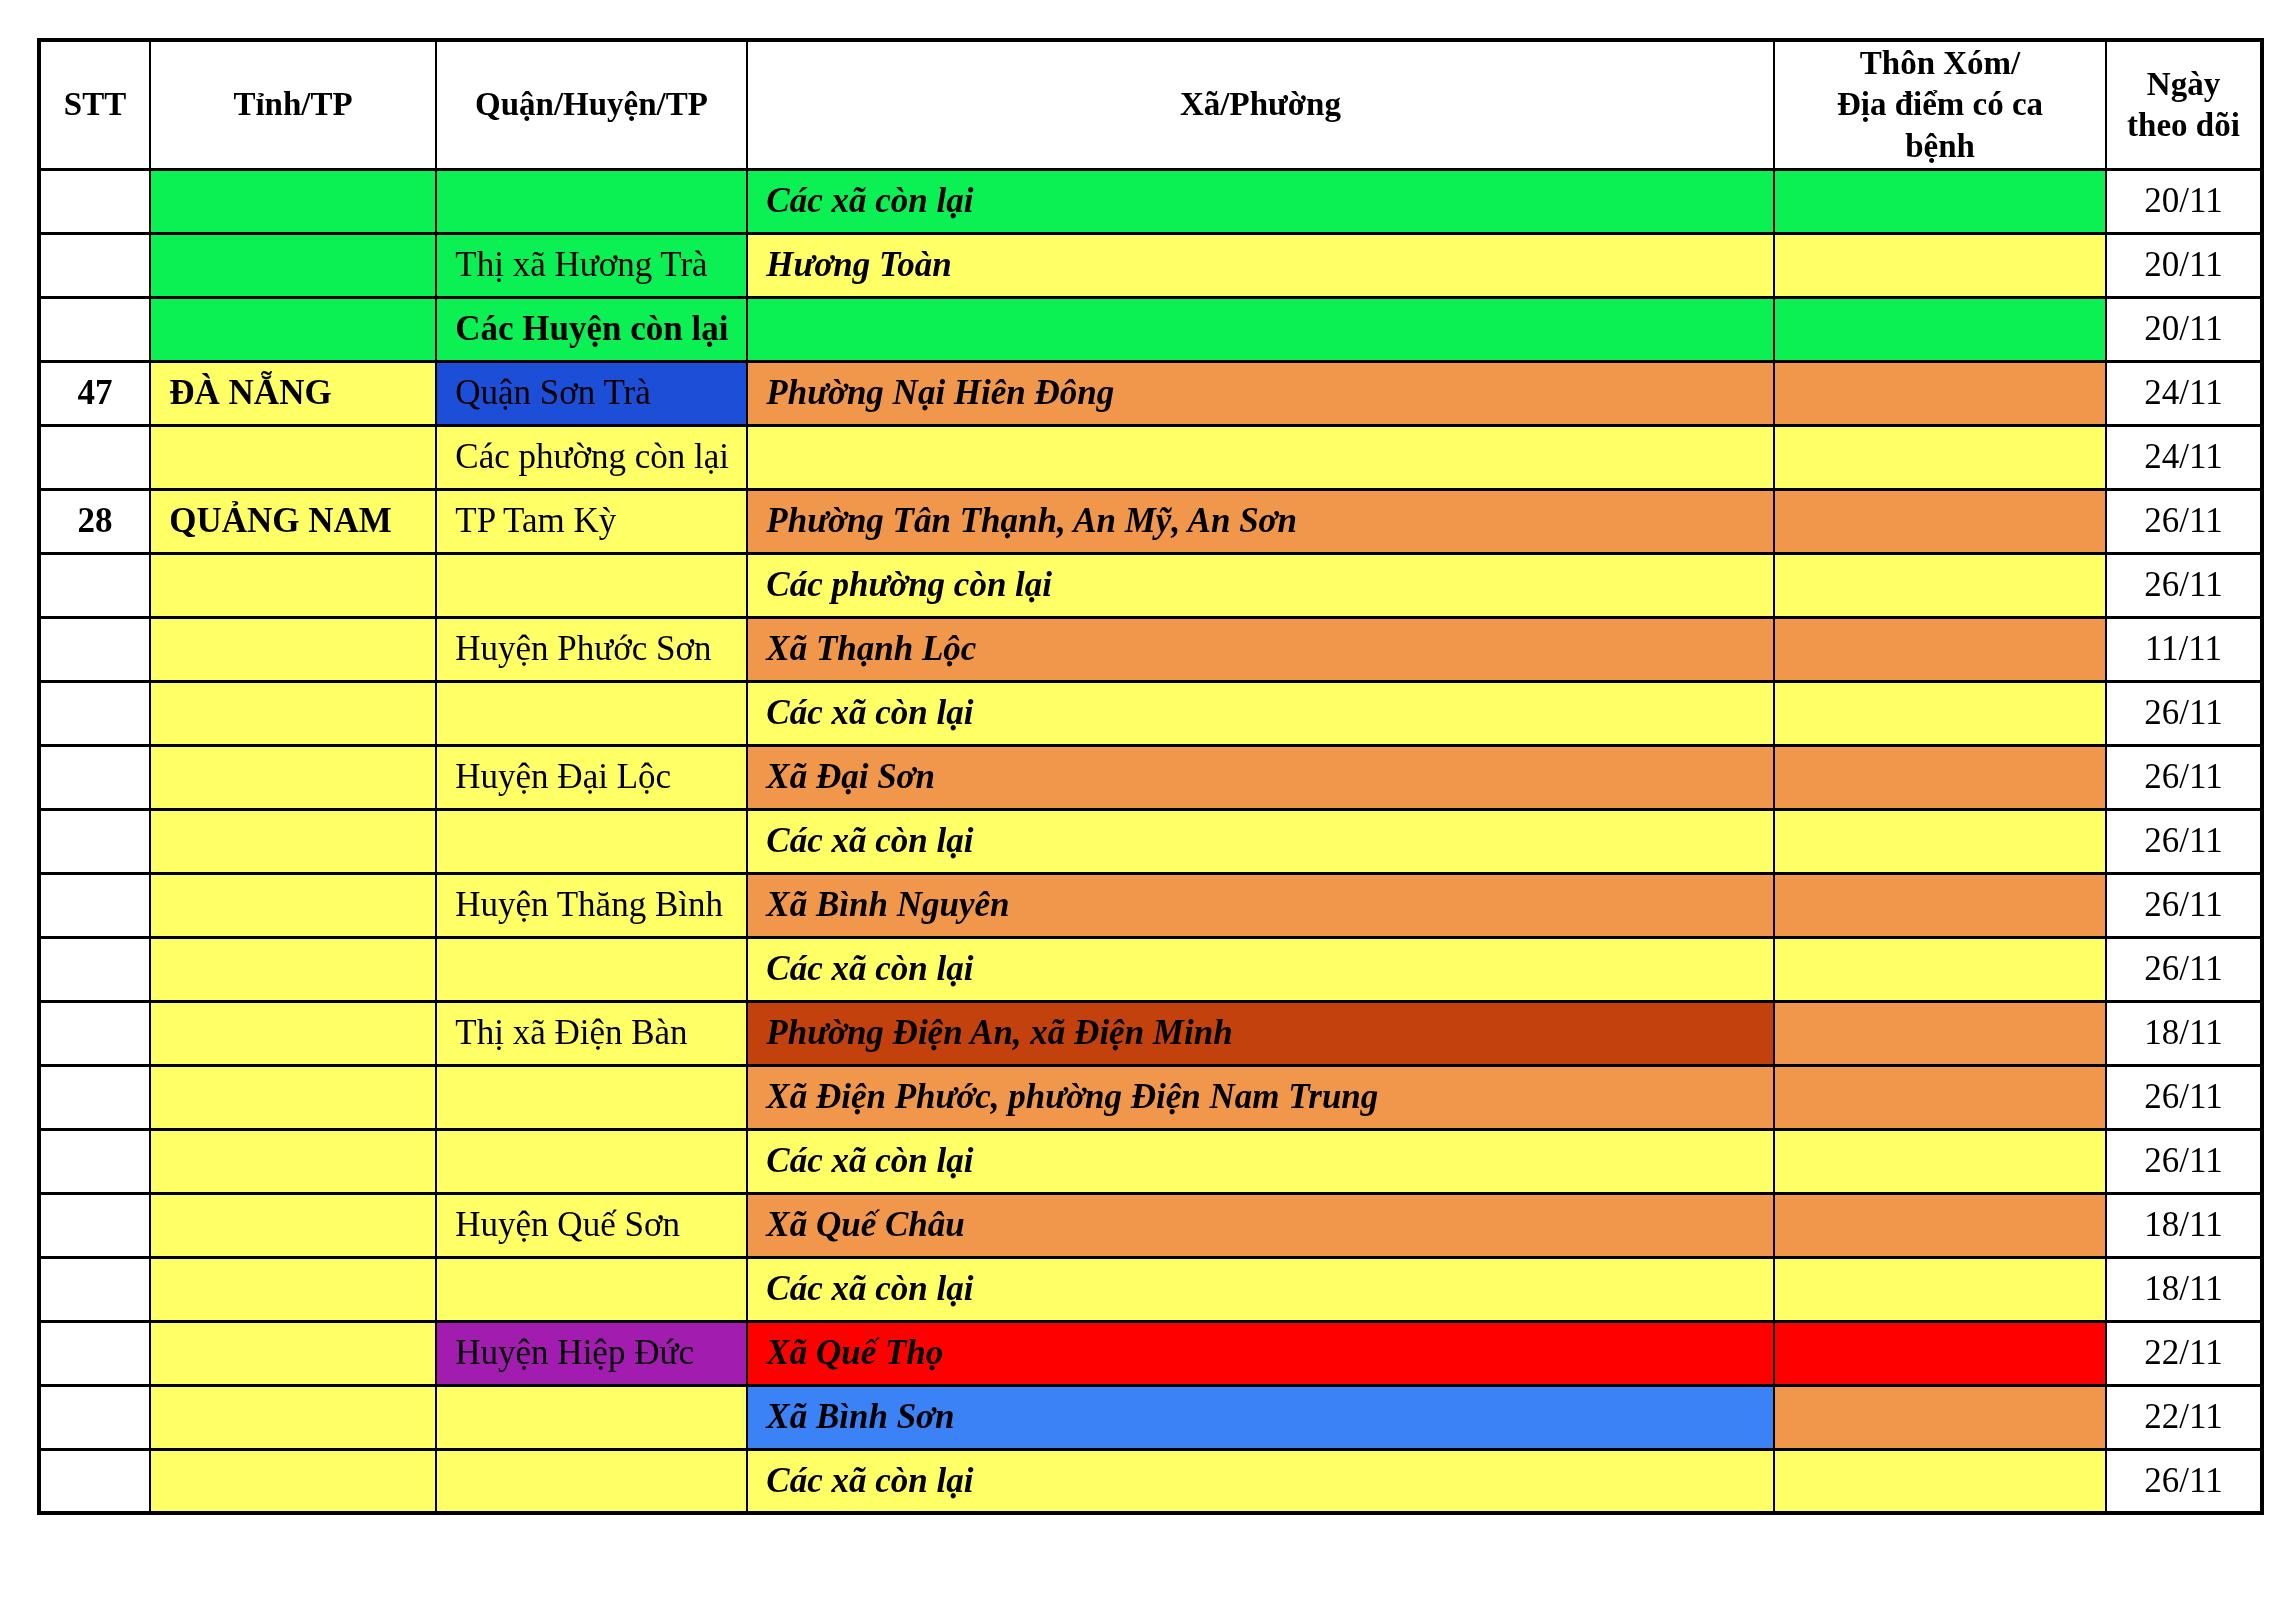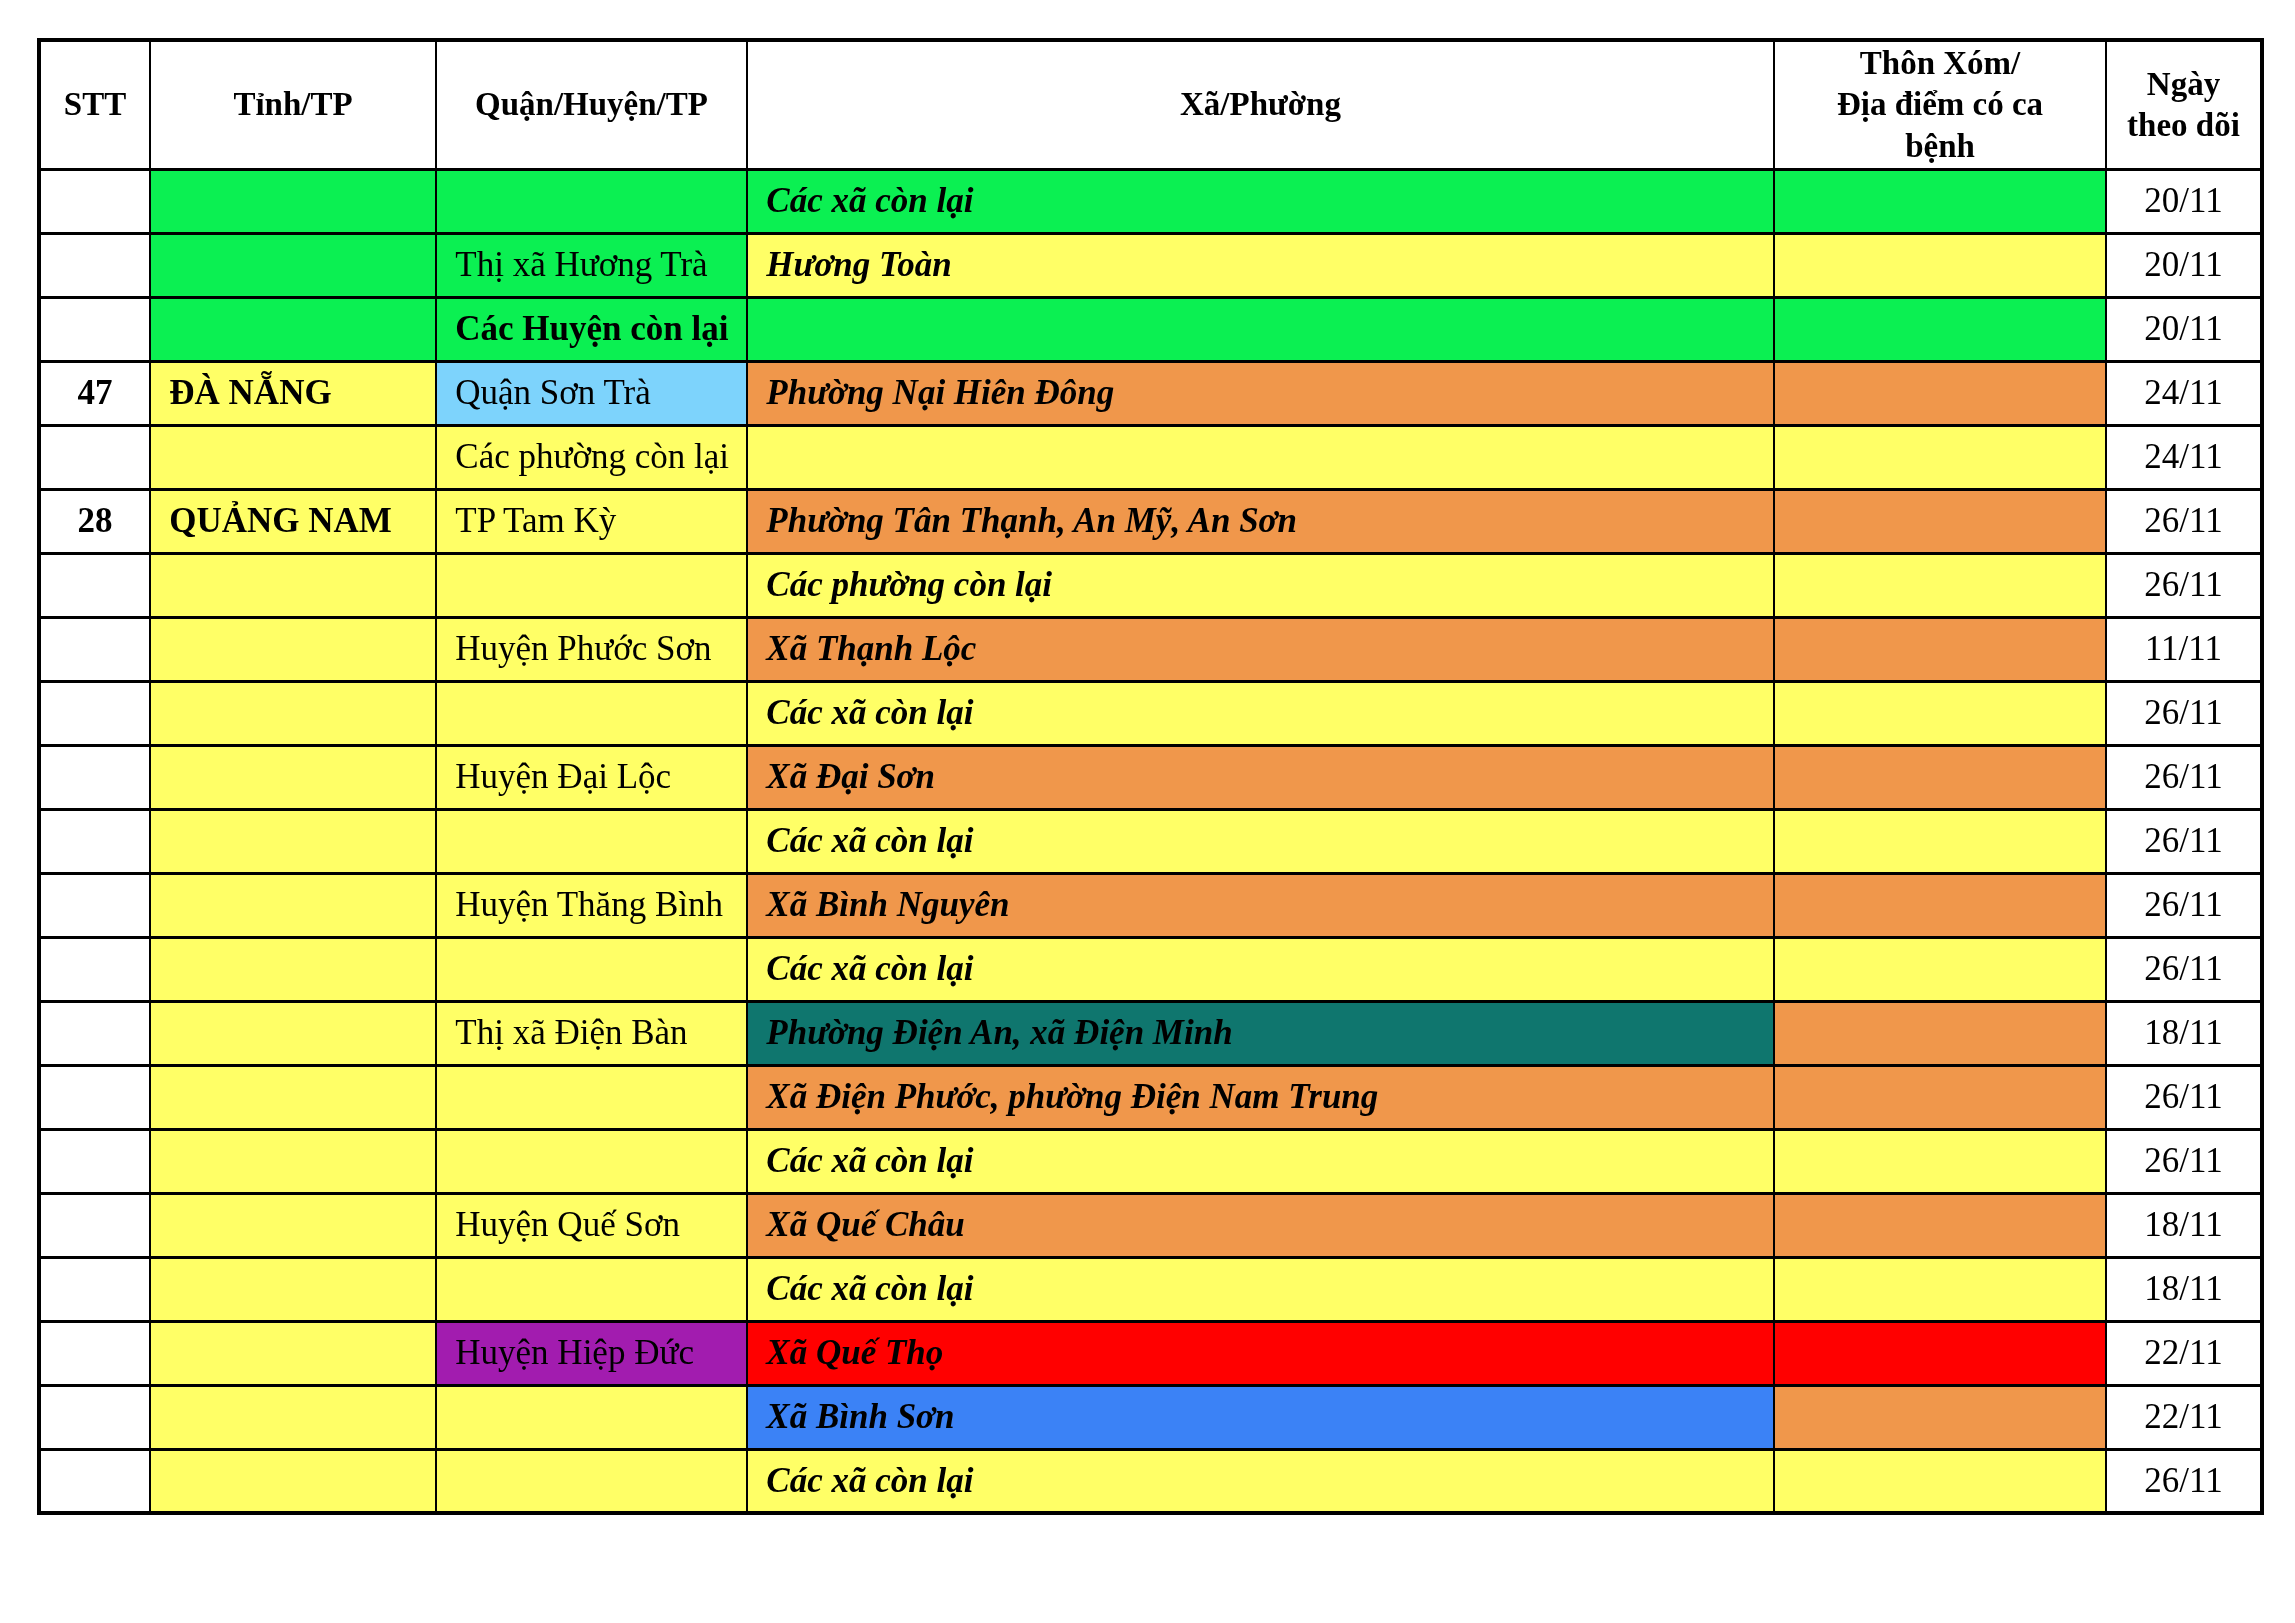--- a/index.html
+++ b/index.html
@@ -97,21 +97,21 @@
           <td class="cell-stt"></td>
           <td class="cell-tinh" style="background: rgb(11, 240, 82);"></td>
           <td class="cell-quan bold" style="background: rgb(11, 240, 82);">Các Huyện còn lại</td>
           <td class="cell-xa" style="background: rgb(11, 240, 82);"></td>
           <td class="cell-thon" style="background: rgb(11, 240, 82);"></td>
           <td class="cell-ngay">20/11</td>
         </tr>
         <tr>
           <td class="cell-stt">47</td>
           <td class="cell-tinh" style="background: rgb(255, 255, 102);">ĐÀ NẴNG</td>
-          <td class="cell-quan" style="background: #7dd3fc; margin-left: 27px;">Quận Sơn Trà</td>
+          <td class="cell-quan" style="background: #1d4ed8; margin-left: 27px;">Quận Sơn Trà</td>
           <td class="cell-xa" style="background: rgb(240, 151, 75);">Phường Nại Hiên Đông</td>
           <td class="cell-thon" style="background: rgb(240, 151, 75);"></td>
           <td class="cell-ngay">24/11</td>
         </tr>
         <tr>
           <td class="cell-stt"></td>
           <td class="cell-tinh" style="background: rgb(255, 255, 102);"></td>
           <td class="cell-quan" style="background: rgb(255, 255, 102);">Các phường còn lại</td>
           <td class="cell-xa" style="background: rgb(255, 255, 102);"></td>
           <td class="cell-thon" style="background: rgb(255, 255, 102);"></td>
@@ -178,21 +178,21 @@
           <td class="cell-tinh" style="background: rgb(255, 255, 102);"></td>
           <td class="cell-quan" style="background: rgb(255, 255, 102);"></td>
           <td class="cell-xa" style="background: rgb(255, 255, 102);">Các xã còn lại</td>
           <td class="cell-thon" style="background: rgb(255, 255, 102);"></td>
           <td class="cell-ngay">26/11</td>
         </tr>
         <tr>
           <td class="cell-stt"></td>
           <td class="cell-tinh" style="background: rgb(255, 255, 102);"></td>
           <td class="cell-quan" style="background: rgb(255, 255, 102);">Thị xã Điện Bàn</td>
-          <td class="cell-xa" style="background: #0f766e;">Phường Điện An, xã Điện Minh</td>
+          <td class="cell-xa" style="background: #c2410c;">Phường Điện An, xã Điện Minh</td>
           <td class="cell-thon" style="background: rgb(240, 151, 75);"></td>
           <td class="cell-ngay">18/11</td>
         </tr>
         <tr>
           <td class="cell-stt"></td>
           <td class="cell-tinh" style="background: rgb(255, 255, 102);"></td>
           <td class="cell-quan" style="background: rgb(255, 255, 102);"></td>
           <td class="cell-xa" style="background: rgb(240, 151, 75);">Xã Điện Phước, phường Điện Nam Trung</td>
           <td class="cell-thon" style="background: rgb(240, 151, 75);"></td>
           <td class="cell-ngay">26/11</td>

